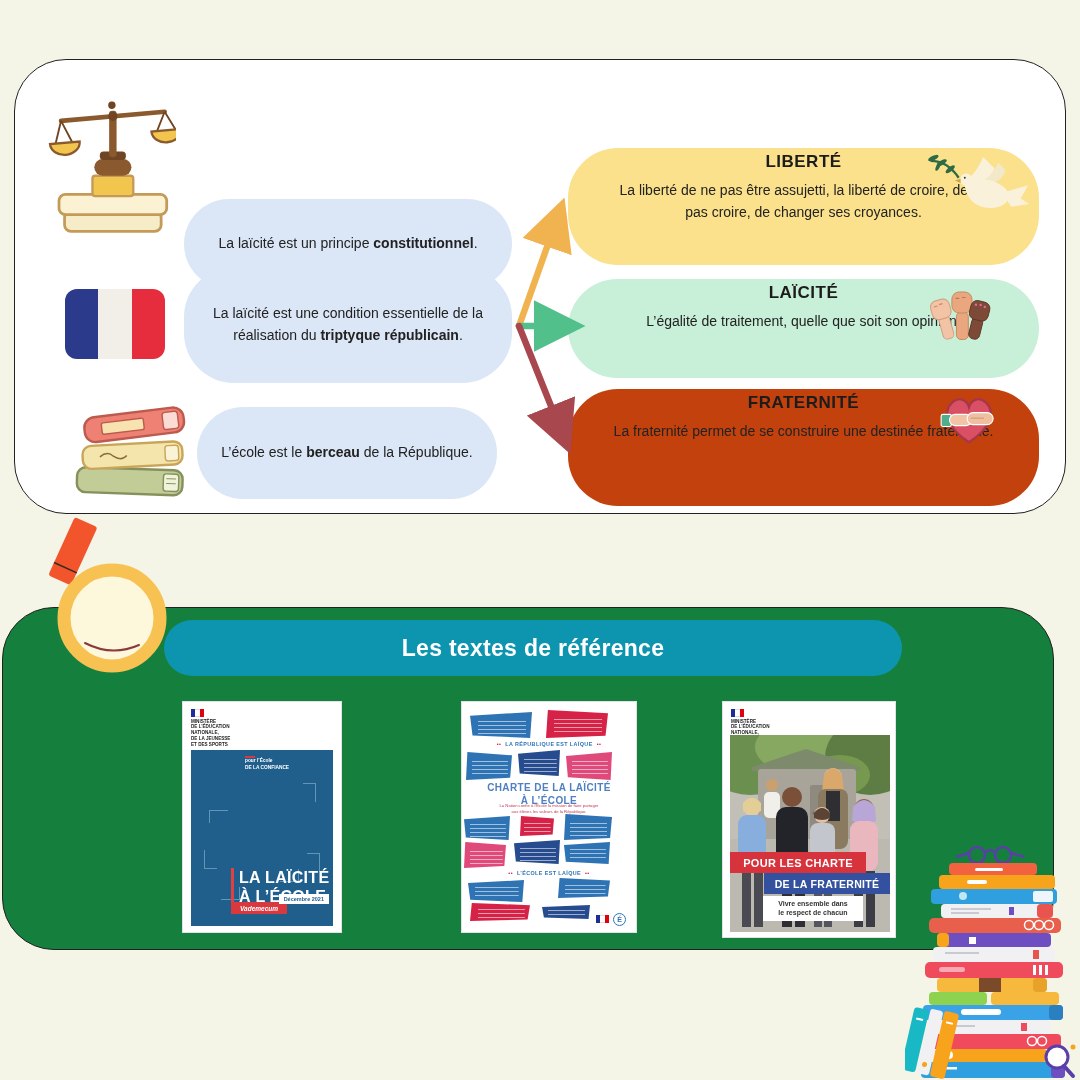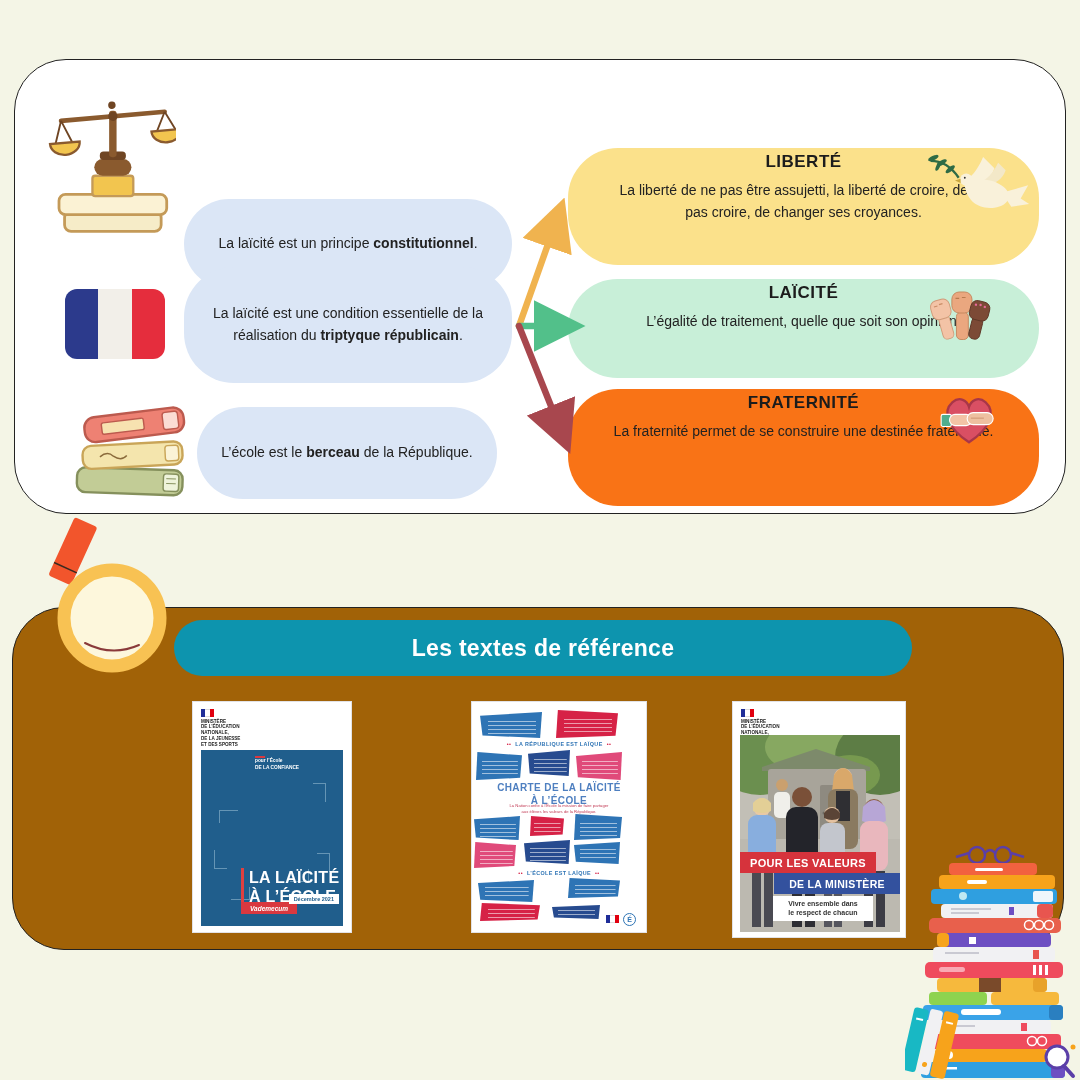--- a/index.html
+++ b/index.html
@@ -4,21 +4,21 @@
 <style>
   html,body{margin:0;padding:0;}
   body{
     width:1080px;height:1080px;position:relative;overflow:hidden;
     background:#f4f5e6;
     font-family:"Liberation Sans", sans-serif;
     color:#222;
   }
   .card{position:absolute;border:1.5px solid #222;border-radius:52px;}
   #card-top{left:14px;top:59px;width:1050px;height:453px;background:#ffffff;z-index:1;}
-  #card-bottom{left:12px;top:607px;width:1050px;height:341px;background:#a16207;z-index:1;}
+  #card-bottom{left:2px;top:607px;width:1050px;height:341px;background:#15803d;z-index:1;}
 
   .header-pill{position:absolute;border-radius:30px;color:#fff;font-weight:bold;
     display:flex;align-items:center;justify-content:center;letter-spacing:.3px;}
   #top-header{left:172px;top:4px;width:738px;height:55px;background:#1b4ab2;font-size:23px;}
   #bottom-header{left:161px;top:12px;width:738px;height:56px;background:#0d94ae;font-size:23px;}
 
   
   .left-icon{position:absolute;}
   #icon-justice{left:31px;top:33px;width:130px;height:158px;}
   #icon-flag{left:50px;top:229px;width:100px;height:70px;border-radius:12px;overflow:hidden;display:flex;}
@@ -36,21 +36,21 @@
   #stmt3{left:182px;top:347px;width:300px;height:92px;}
 
   
   #arrows{position:absolute;left:491px;top:126px;width:84px;height:280px;z-index:2;}
 
   
   .value-pill{position:absolute;border-radius:50px;box-sizing:border-box;text-align:center;
     padding:4px 40px 10px;}
   #val-liberte{left:553px;top:88px;width:471px;height:117px;background:#fbe18b;}
   #val-egalite{left:553px;top:219px;width:471px;height:99px;background:#c8efd8;}
-  #val-fraternite{left:553px;top:329px;width:471px;height:117px;background:#f97316;}
+  #val-fraternite{left:553px;top:329px;width:471px;height:117px;background:#c2410c;}
   .value-title{font-weight:bold;font-size:17px;letter-spacing:.5px;color:#1c1c1c;}
   .value-desc{font-size:14px;line-height:1.55;margin-top:8px;color:#222;}
   .value-icon{position:absolute;}
   #dove-icon{right:8px;top:2px;width:108px;height:78px;}
   #fists-icon{right:46px;top:2px;width:64px;height:64px;}
   #heart-icon{right:40px;top:5px;width:60px;height:52px;}
 
   
   #magnifier{position:absolute;left:45px;top:505px;width:150px;height:170px;z-index:3;}
 
@@ -376,22 +376,22 @@
       <rect x="80" y="88" width="25" height="46" rx="8" fill="#c3c6cd"></rect>
       <rect x="84" y="134" width="8" height="58" fill="#55555e"></rect>
         <rect x="94" y="134" width="8" height="58" fill="#55555e"></rect>
 
       <circle cx="134" cy="74" r="10" fill="#8a5a40"></circle>
       <path d="M123,72 q11,-14 22,0 l1,14 q-12,6 -24,0 Z" fill="#b7a6d6"></path>
       <rect x="120" y="86" width="28" height="50" rx="9" fill="#e9b7bd"></rect>
       <rect x="124" y="136" width="9" height="56" fill="#3c3c44"></rect>
         <rect x="136" y="136" width="9" height="56" fill="#3c3c44"></rect>
     </svg>
-    <div id="doc3-banner1">POUR LES VALEURS</div>
-    <div id="doc3-banner2">DE LA MINISTÈRE</div>
+    <div id="doc3-banner1">POUR LES CHARTE</div>
+    <div id="doc3-banner2">DE LA FRATERNITÉ</div>
     <div id="doc3-caption" style="white-space: pre-line;">Vivre ensemble dans
 le respect de chacun</div>
   </div>
 </div>
 
 <svg id="big-stack" viewBox="0 0 175 237">
   <g stroke="#5b3fa8" stroke-width="2.5" fill="none">
     <circle cx="72" cy="12" r="8"></circle>
       <circle cx="98" cy="12" r="8"></circle>
     <path d="M80,10 q5,-6 10,0"></path>

